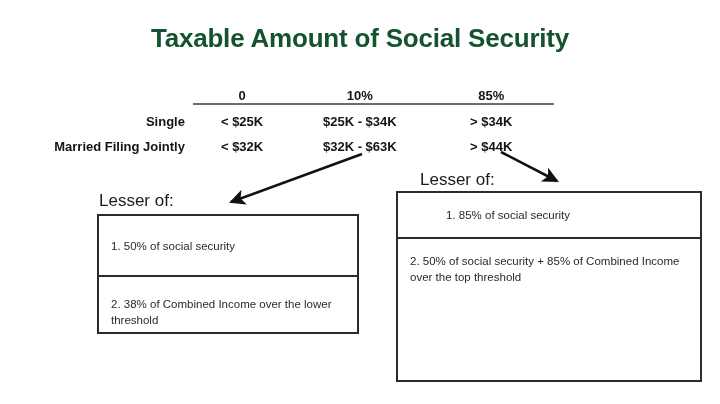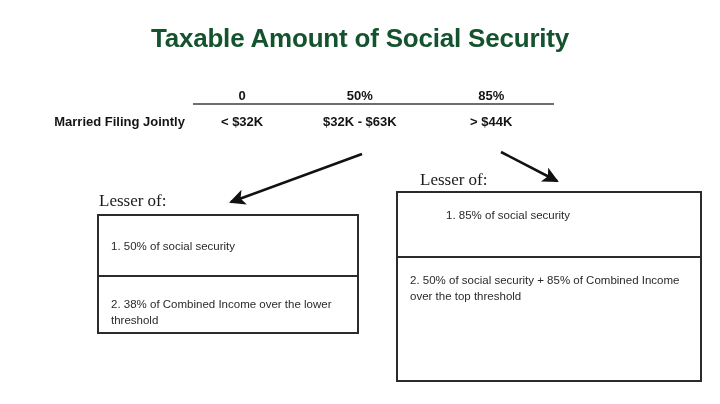--- a/index.html
+++ b/index.html
@@ -84,21 +84,21 @@
     border-top: 2px solid #6e6e6e;
   }
   tr.data-row td {
     height: 25px;
     vertical-align: middle;
   }
 
   
   .lesser-label {
     position: absolute;
-    font-family: Liberation Serif, serif;
+    font-family: Liberation Sans, sans-serif;
     font-weight: normal;
     font-size: 17px;
     color: #1b1b1b;
     white-space: nowrap;
   }
   .outcome-box {
     position: absolute;
     box-sizing: border-box;
     border: 2px solid #2b2b2b;
     background: #ffffff;
@@ -120,21 +120,21 @@
   
   #left-lesser-label { left: 99px; top: 191px; }
   #left-box { left: 97px; top: 214px; width: 262px; height: 120px; }
   #left-box .r0 { height: 59px; text-align: right; }
   #left-box .r1 { height: 72px; }
 
   
   #right-lesser-label { left: 420px; top: 170px; }
   #right-box { left: 396px; top: 191px; width: 306px; height: 191px; }
   #right-box .r0 { height: 44px; padding-left: 48px; }
-  #right-box .r1 { height: 62px; margin-top: 19px; }
+  #right-box .r1 { height: 62px; }
   #right-box .r2 { height: 81px; }
 
   
   #arrow-layer {
     position: absolute;
     left: 0; top: 0;
     width: 720px; height: 404px;
     pointer-events: none;
   }
 </style>
@@ -142,26 +142,32 @@
 <body>
 
 <div id="title">Taxable Amount of Social Security</div>
 
 <div id="threshold-table">
   <table>
     <tbody>
       <tr class="head-row">
         <th class="col-label"></th>
         <th class="col-pct">0</th>
-        <th class="col-mid">50%</th>
+        <th class="col-mid">10%</th>
         <th class="col-hi">85%</th>
       </tr>
       <tr class="rule-row">
         <td></td>
         <td class="ruled" colspan="3"></td>
+      </tr>
+      <tr class="data-row">
+        <td class="col-label">Single</td>
+        <td class="col-pct">&lt; $25K</td>
+        <td class="col-mid">$25K - $34K</td>
+        <td class="col-hi">&gt; $34K</td>
       </tr>
       <tr class="data-row">
         <td class="col-label">Married Filing Jointly</td>
         <td class="col-pct">&lt; $32K</td>
         <td class="col-mid">$32K - $63K</td>
         <td class="col-hi">&gt; $44K</td>
       </tr>
     </tbody>
   </table>
 </div>

